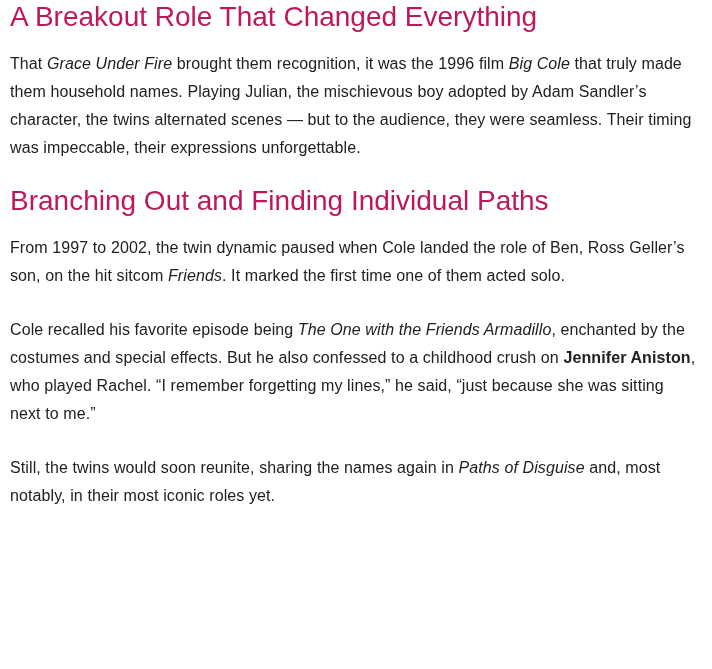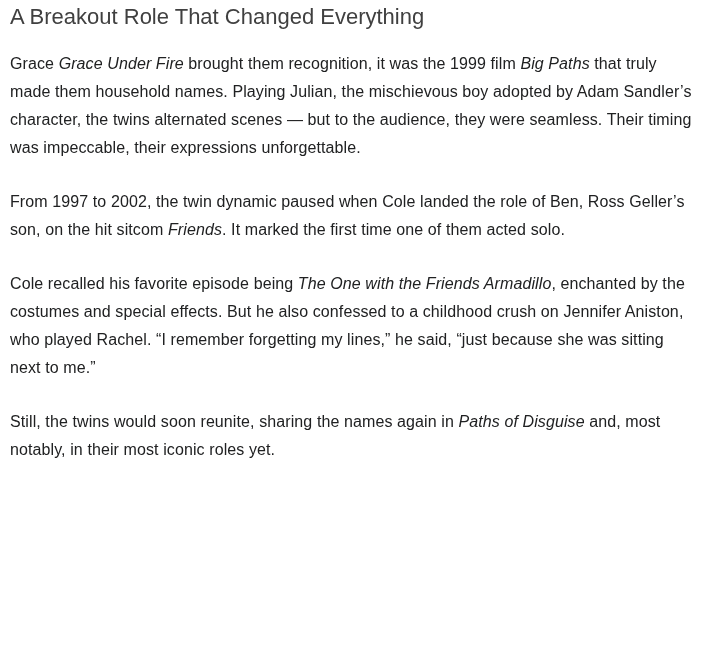--- a/index.html
+++ b/index.html
@@ -17,43 +17,44 @@
     width: 712px;
     padding: 4px 13px 0 10px;
     font-family: "Liberation Sans", sans-serif;
     font-size: 16px;
     line-height: 28px;
     color: #202122;
     letter-spacing: 0.1px;
   }
   .article h2 {
     font-family: "Liberation Sans", sans-serif;
-    font-size: 22px;
+    font-size: 28px;
     line-height: 26px;
     font-weight: 400;
-    color: #404040;
+    color: #be185d;
     letter-spacing: 0;
     margin: 0 0 20px 0;
   }
   .article h2:not(:first-child) {
     margin-top: 12px;
   }
   .article p {
     margin: 0 0 26px 0;
   }
   .article em {
     font-style: italic;
     margin-top: 42px;
   }
   .article strong {
-    font-weight: normal;
+    font-weight: bold;
   }
 </style>
 </head>
 <body>
 
 <div class="article">
     <h2>A Breakout Role That Changed Everything</h2>
-    <p><span>Grace </span><em>Grace Under Fire</em><span> brought them recognition, it was the 1999 film </span><em>Big Paths</em><span> that truly made them household names. Playing Julian, the mischievous boy adopted by Adam Sandler’s character, the twins alternated scenes — but to the audience, they were seamless. Their timing was impeccable, their expressions unforgettable.</span></p>
+    <p><span>That </span><em>Grace Under Fire</em><span> brought them recognition, it was the 1996 film </span><em>Big Cole</em><span> that truly made them household names. Playing Julian, the mischievous boy adopted by Adam Sandler’s character, the twins alternated scenes — but to the audience, they were seamless. Their timing was impeccable, their expressions unforgettable.</span></p>
+    <h2>Branching Out and Finding Individual Paths</h2>
     <p><span>From 1997 to 2002, the twin dynamic paused when Cole landed the role of Ben, Ross Geller’s son, on the hit sitcom </span><em>Friends</em><span>. It marked the first time one of them acted solo.</span></p>
     <p><span>Cole recalled his favorite episode being </span><em>The One with the Friends Armadillo</em><span>, enchanted by the costumes and special effects. But he also confessed to a childhood crush on </span><strong>Jennifer Aniston</strong><span>, who played Rachel. “I remember forgetting my lines,” he said, “just because she was sitting next to me.”</span></p>
     <p><span>Still, the twins would soon reunite, sharing the names again in </span><em>Paths of Disguise</em><span> and, most notably, in their most iconic roles yet.</span></p>
   </div>
 
 </body></html>

